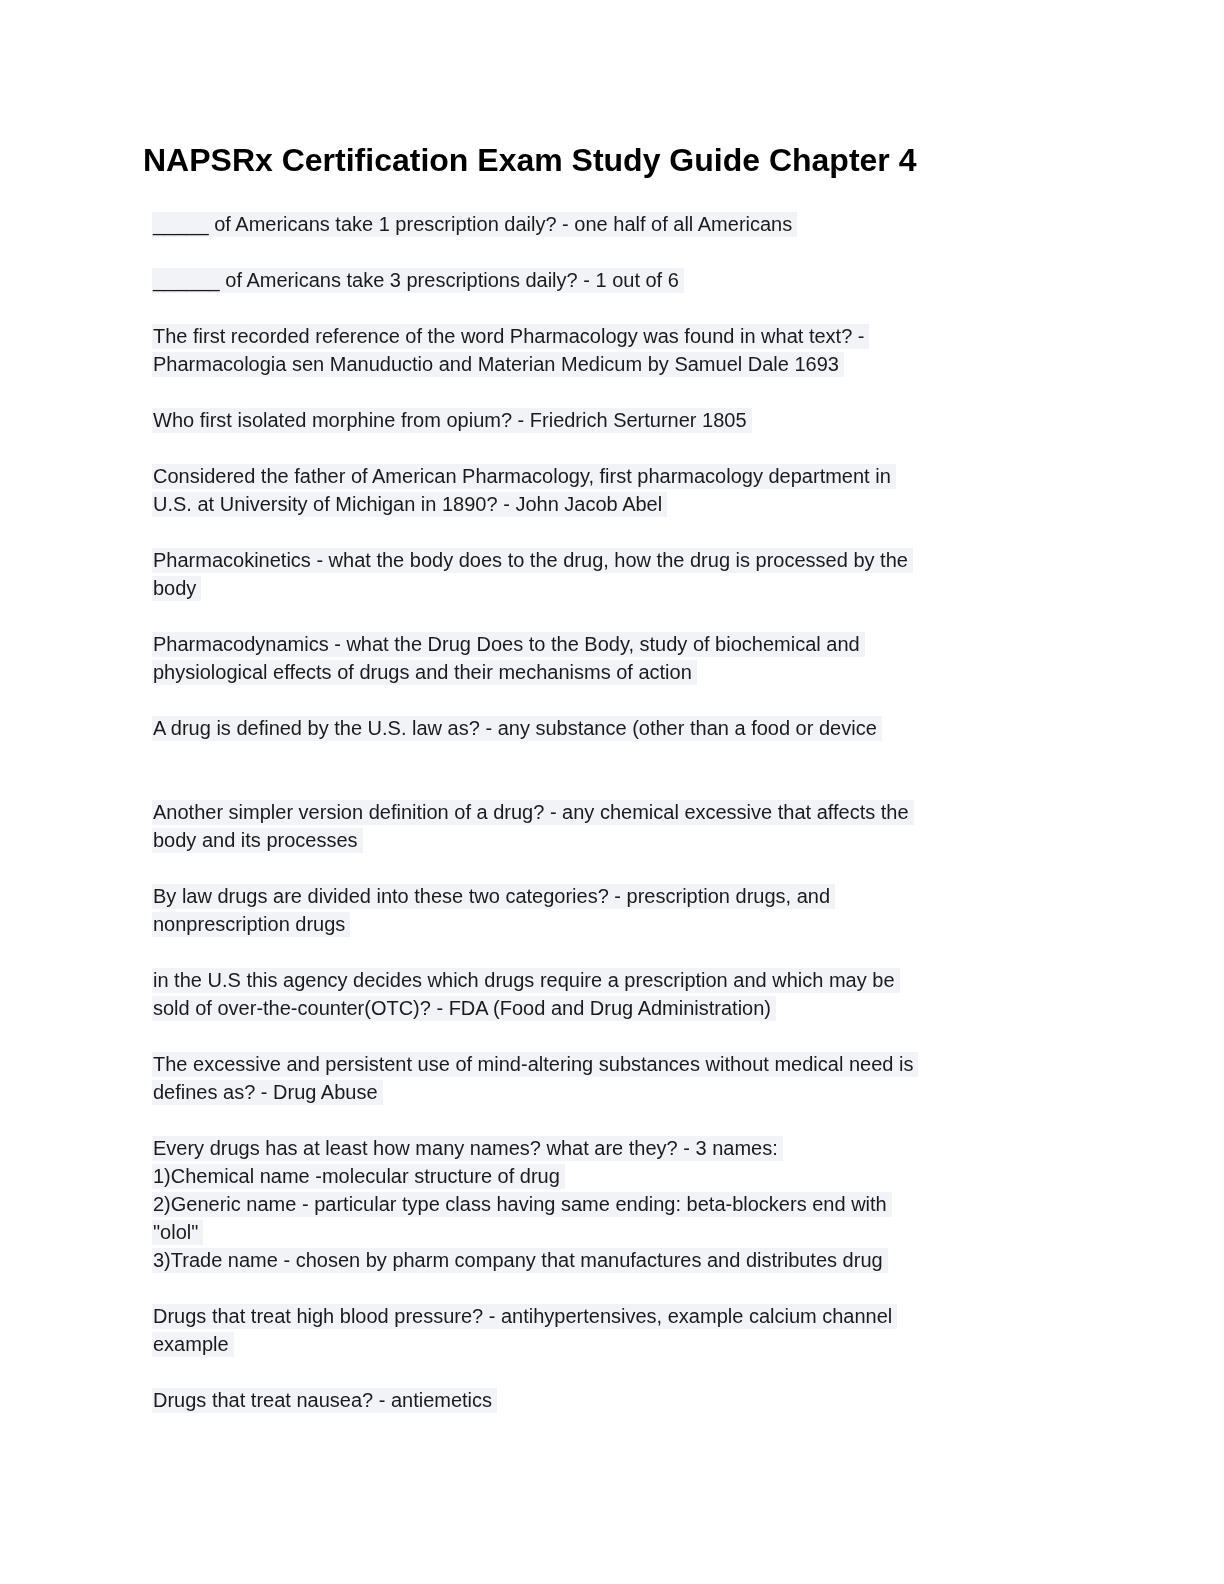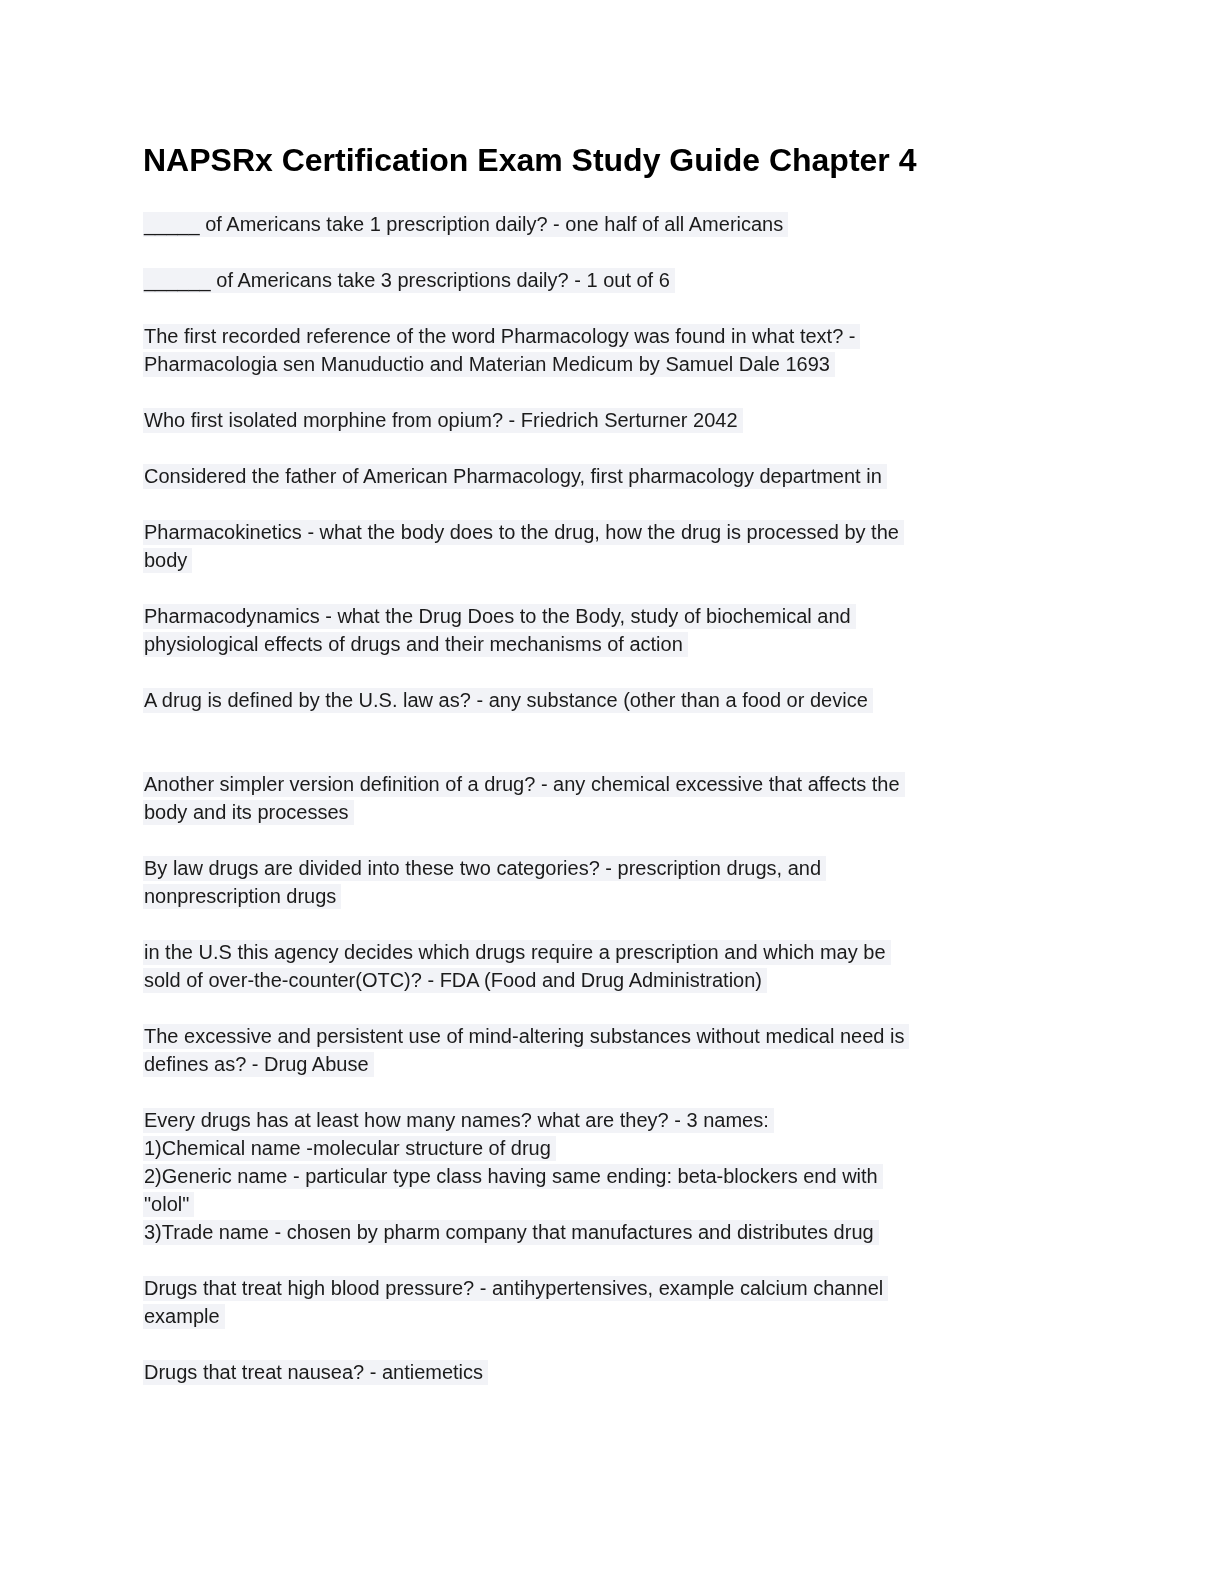--- a/index.html
+++ b/index.html
@@ -31,33 +31,34 @@
   }
   .doc-body p.para {
     margin: 0 0 28px 0;
     font-size: 20px;
     line-height: 28px;
     font-weight: 400;
   }
   .hl {
     background: var(--hl-color, #f2f3f7);
     padding: 1px 5px 2px 1px;
+    margin-left: 9px;
   }
 </style>
 </head>
 <body style="--hl-color: #f2f3f7; --text-color: #1b1b1b; background: rgb(255, 255, 255);">
 
 <div class="page">
   <h1 class="doc-title">NAPSRx Certification Exam Study Guide Chapter 4</h1>
   <div class="doc-body" id="doc-body">
       <p class="para"><span class="hl">_____ of Americans take 1 prescription daily? - one half of all Americans</span></p>
       <p class="para"><span class="hl">______ of Americans take 3 prescriptions daily? - 1 out of 6</span></p>
       <p class="para"><span class="hl">The first recorded reference of the word Pharmacology was found in what text? -</span><br><span class="hl">Pharmacologia sen Manuductio and Materian Medicum by Samuel Dale 1693</span></p>
-      <p class="para"><span class="hl">Who first isolated morphine from opium? - Friedrich Serturner 2042</span></p>
-      <p class="para"><span class="hl">Considered the father of American Pharmacology, first pharmacology department in</span><br></p>
+      <p class="para"><span class="hl">Who first isolated morphine from opium? - Friedrich Serturner 1805</span></p>
+      <p class="para"><span class="hl">Considered the father of American Pharmacology, first pharmacology department in</span><br><span class="hl">U.S. at University of Michigan in 1890? - John Jacob Abel</span></p>
       <p class="para"><span class="hl">Pharmacokinetics - what the body does to the drug, how the drug is processed by the</span><br><span class="hl">body</span></p>
       <p class="para"><span class="hl">Pharmacodynamics - what the Drug Does to the Body, study of biochemical and</span><br><span class="hl">physiological effects of drugs and their mechanisms of action</span></p>
       <p class="para"><span class="hl">A drug is defined by the U.S. law as? - any substance (other than a food or device</span><br><br></p>
       <p class="para"><span class="hl">Another simpler version definition of a drug? - any chemical excessive that affects the</span><br><span class="hl">body and its processes</span></p>
       <p class="para"><span class="hl">By law drugs are divided into these two categories? - prescription drugs, and</span><br><span class="hl">nonprescription drugs</span></p>
       <p class="para"><span class="hl">in the U.S this agency decides which drugs require a prescription and which may be</span><br><span class="hl">sold of over-the-counter(OTC)? - FDA (Food and Drug Administration)</span></p>
       <p class="para"><span class="hl">The excessive and persistent use of mind-altering substances without medical need is</span><br><span class="hl">defines as? - Drug Abuse</span></p>
       <p class="para"><span class="hl">Every drugs has at least how many names? what are they? - 3 names:</span><br><span class="hl">1)Chemical name -molecular structure of drug</span><br><span class="hl">2)Generic name - particular type class having same ending: beta-blockers end with</span><br><span class="hl">"olol"</span><br><span class="hl">3)Trade name - chosen by pharm company that manufactures and distributes drug</span></p>
       <p class="para"><span class="hl">Drugs that treat high blood pressure? - antihypertensives, example calcium channel</span><br><span class="hl">example</span></p>
       <p class="para"><span class="hl">Drugs that treat nausea? - antiemetics</span></p>

